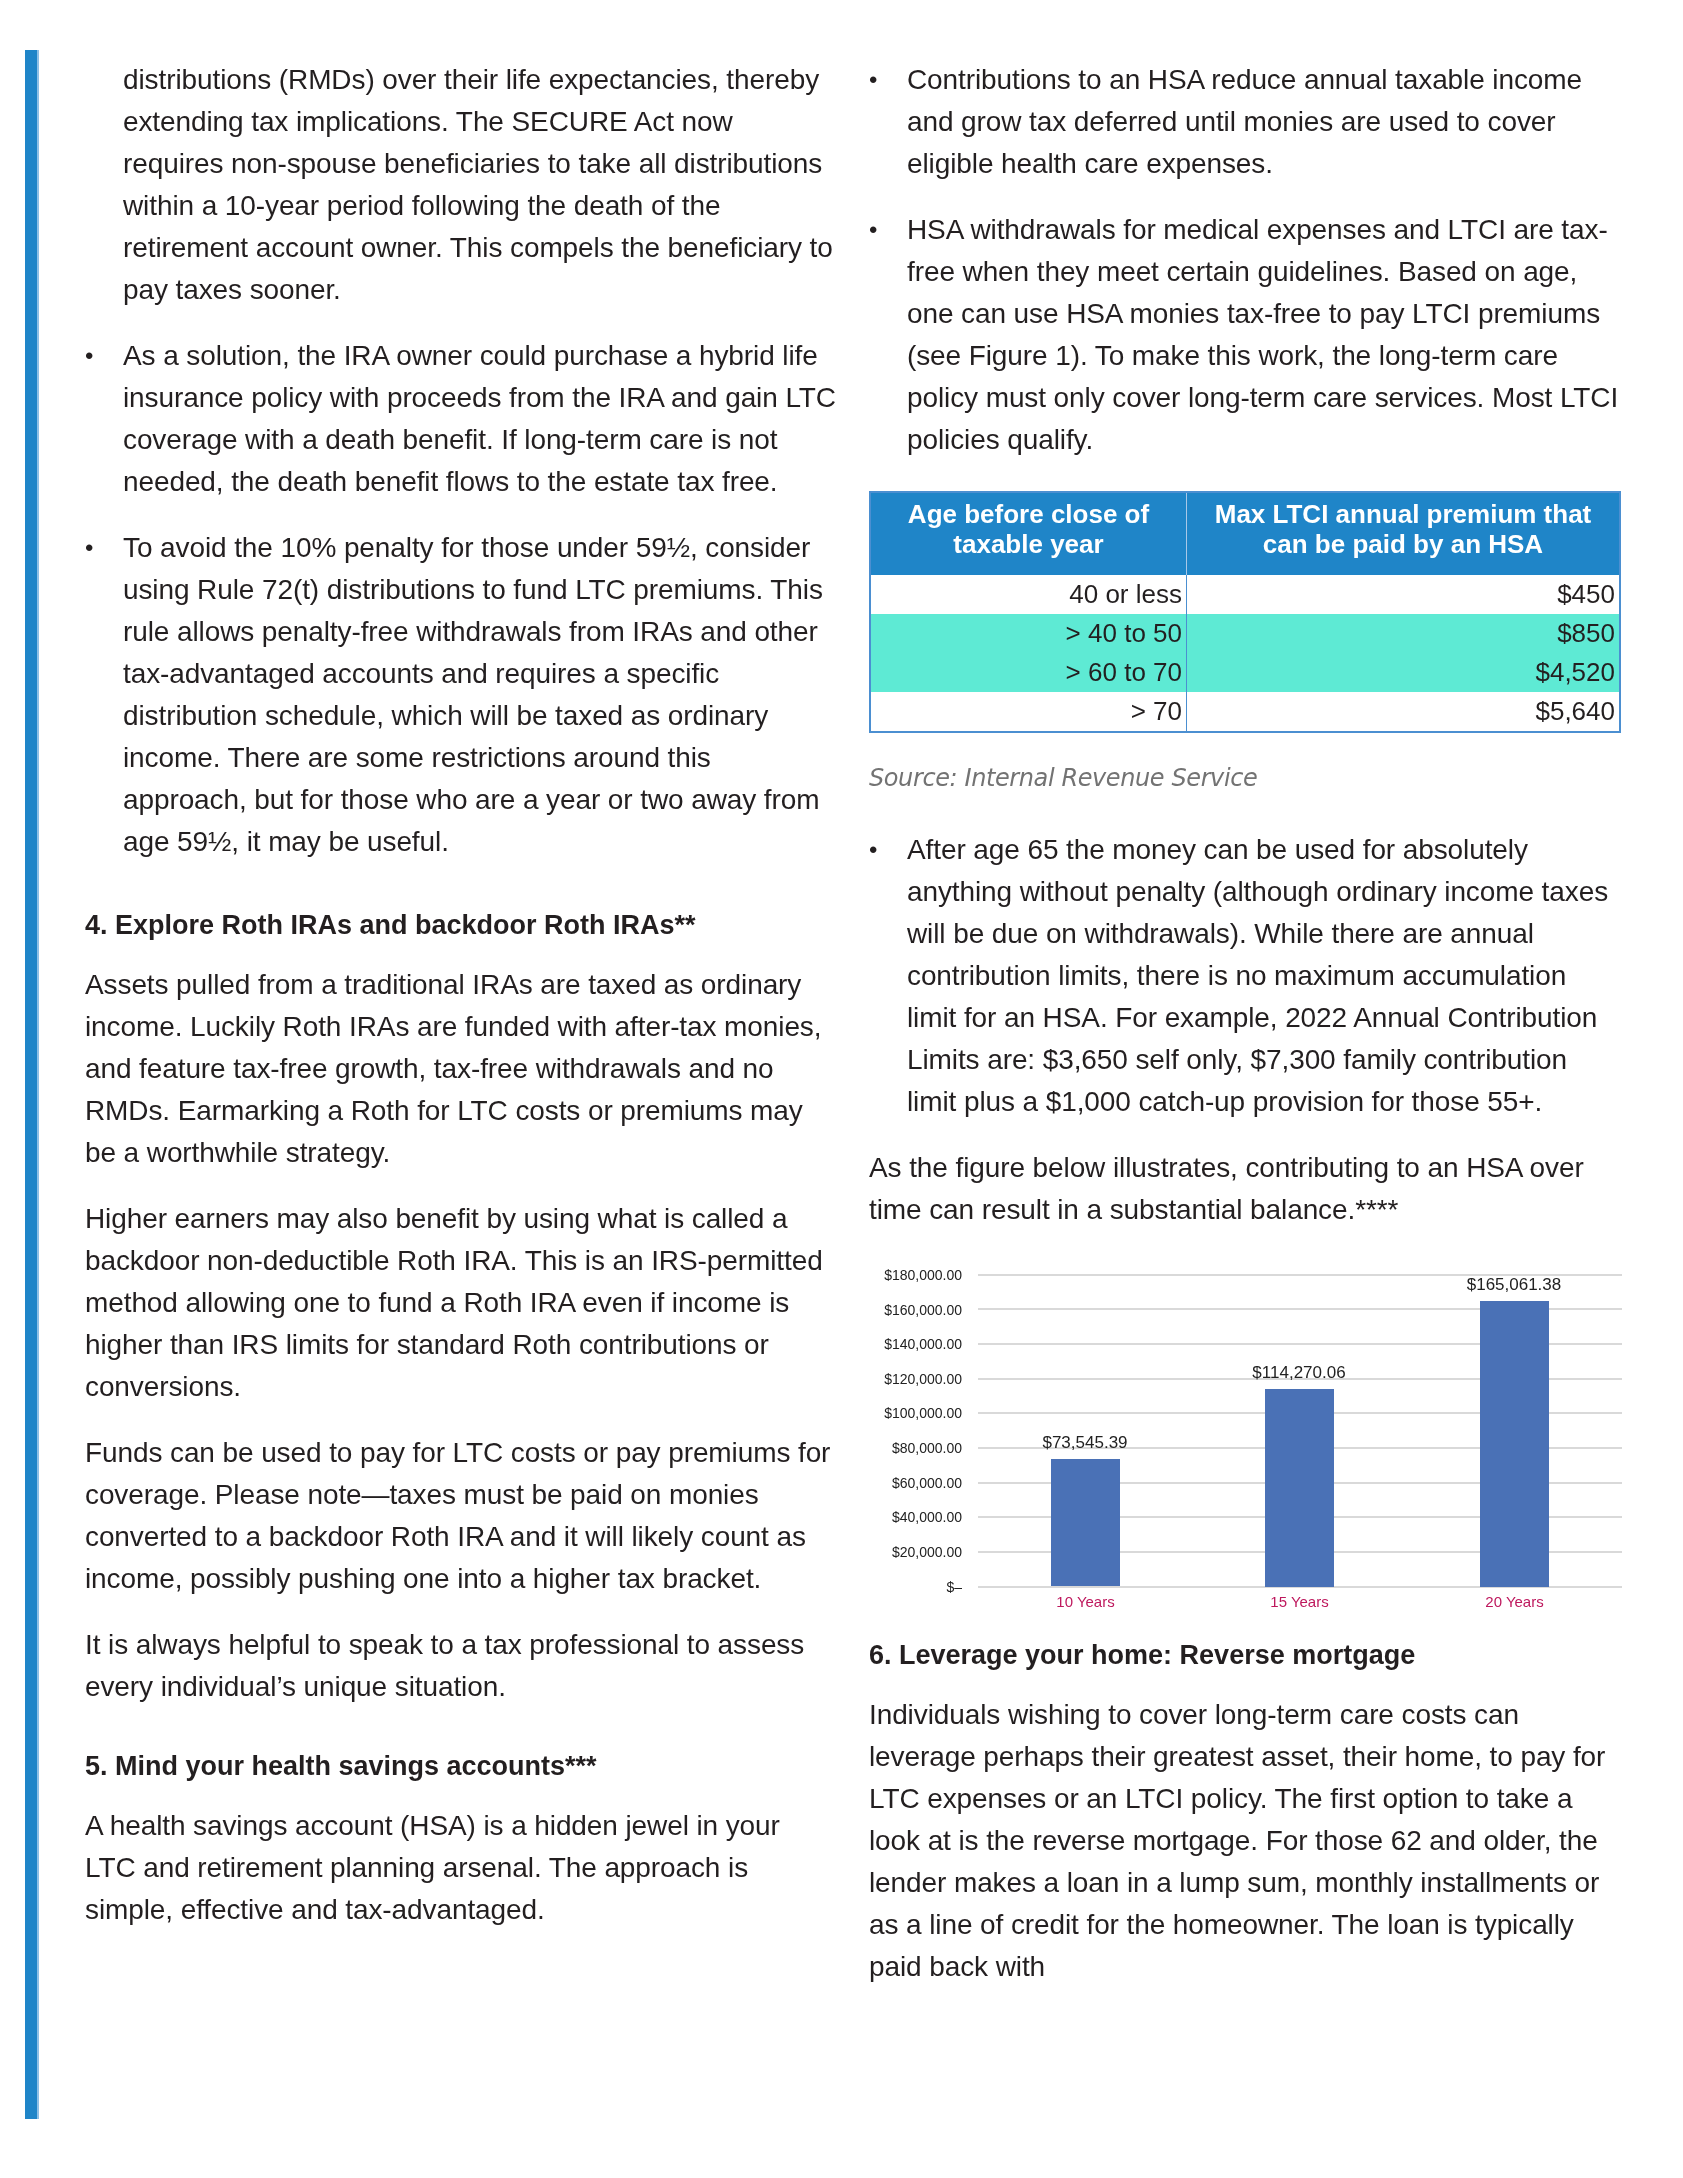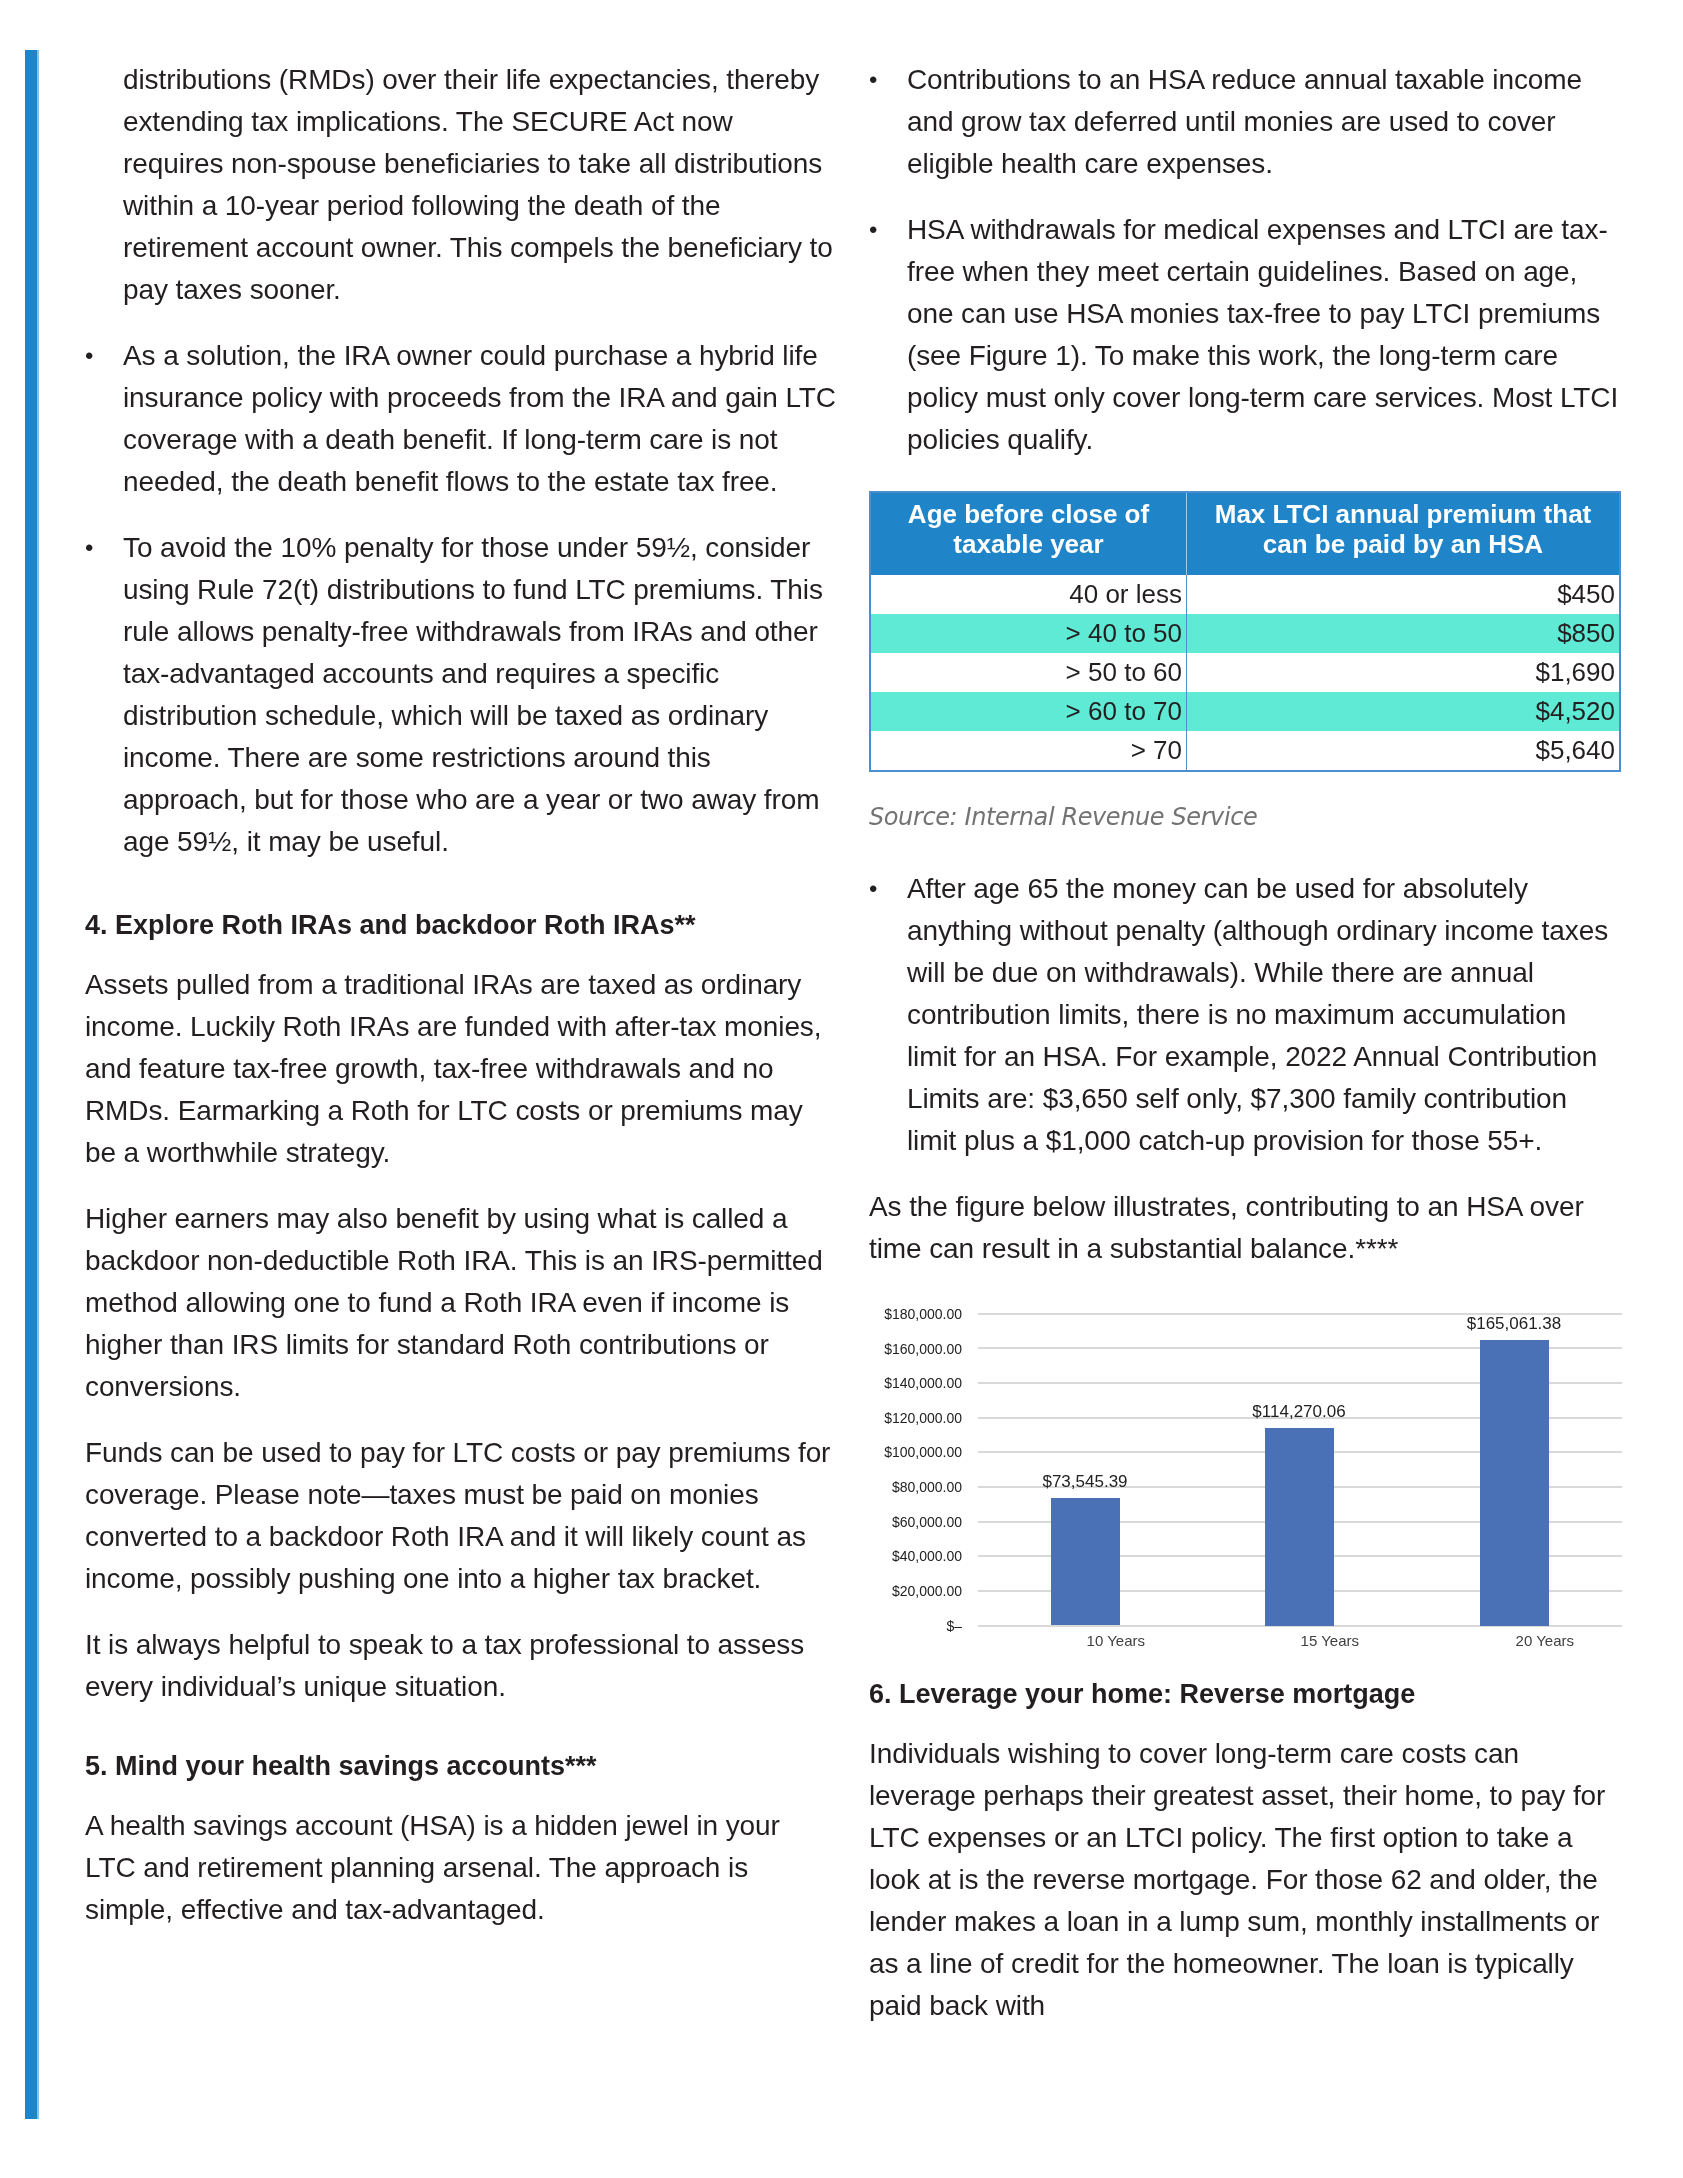--- a/index.html
+++ b/index.html
@@ -41,21 +41,21 @@
     table.ltci tr.shade td { background: #5eead4; }
     .source { font-family: "DejaVu Sans", sans-serif; font-style: italic; font-size: 24px;
       color: #737373; margin: 0 0 30px 0; letter-spacing: -0.4px; }
 
     .chart { position: relative; width: 752px; height: 356px; margin: 20px 0 26px 0; }
     .chart .ytick { position: absolute; left: 0; width: 93px; text-align: right;
       font-size: 14px; color: #222; line-height: 16px; }
     .chart .grid { position: absolute; left: 109px; width: 644px; height: 2px; background: #d9d9d9; }
     .chart .bar { position: absolute; width: 69px; background: #4a71b6; }
     .chart .blabel { position: absolute; width: 158px; text-align: center; font-size: 17px; color: #222; }
-    .chart .xlabel { position: absolute; width: 119px; text-align: right; font-size: 15px; color: #404040; }
+    .chart .xlabel { position: absolute; width: 119px; text-align: center; font-size: 15px; color: #be185d; }
   </style>
 </head>
 <body>
 
 <div class="accent-bar"></div>
 
 <div class="col col-left">
   <p class="cont-bullet">distributions (RMDs) over their life expectancies, thereby extending tax implications. The SECURE Act now requires non-spouse beneficiaries to take all distributions within a 10-year period following the death of the retirement account owner. This compels the beneficiary to pay taxes sooner.</p>
   <ul class="bullets">
     <li>As a solution, the IRA owner could purchase a hybrid life insurance policy with proceeds from the IRA and gain LTC coverage with a death benefit. If long-term care is not needed, the death benefit flows to the estate tax free.</li>
@@ -90,24 +90,20 @@
       </tr>
     </thead>
     <tbody>
       <tr>
         <td>40 or less</td>
         <td>$450</td>
       </tr>
       <tr class="shade">
         <td>&gt; 40 to 50</td>
         <td>$850</td>
-      </tr>
-      <tr>
-        <td>&gt; 50 to 60</td>
-        <td>$1,690</td>
       </tr>
       <tr class="shade">
         <td>&gt; 60 to 70</td>
         <td>$4,520</td>
       </tr>
       <tr>
         <td>&gt; 70</td>
         <td>$5,640</td>
       </tr>
     </tbody>

